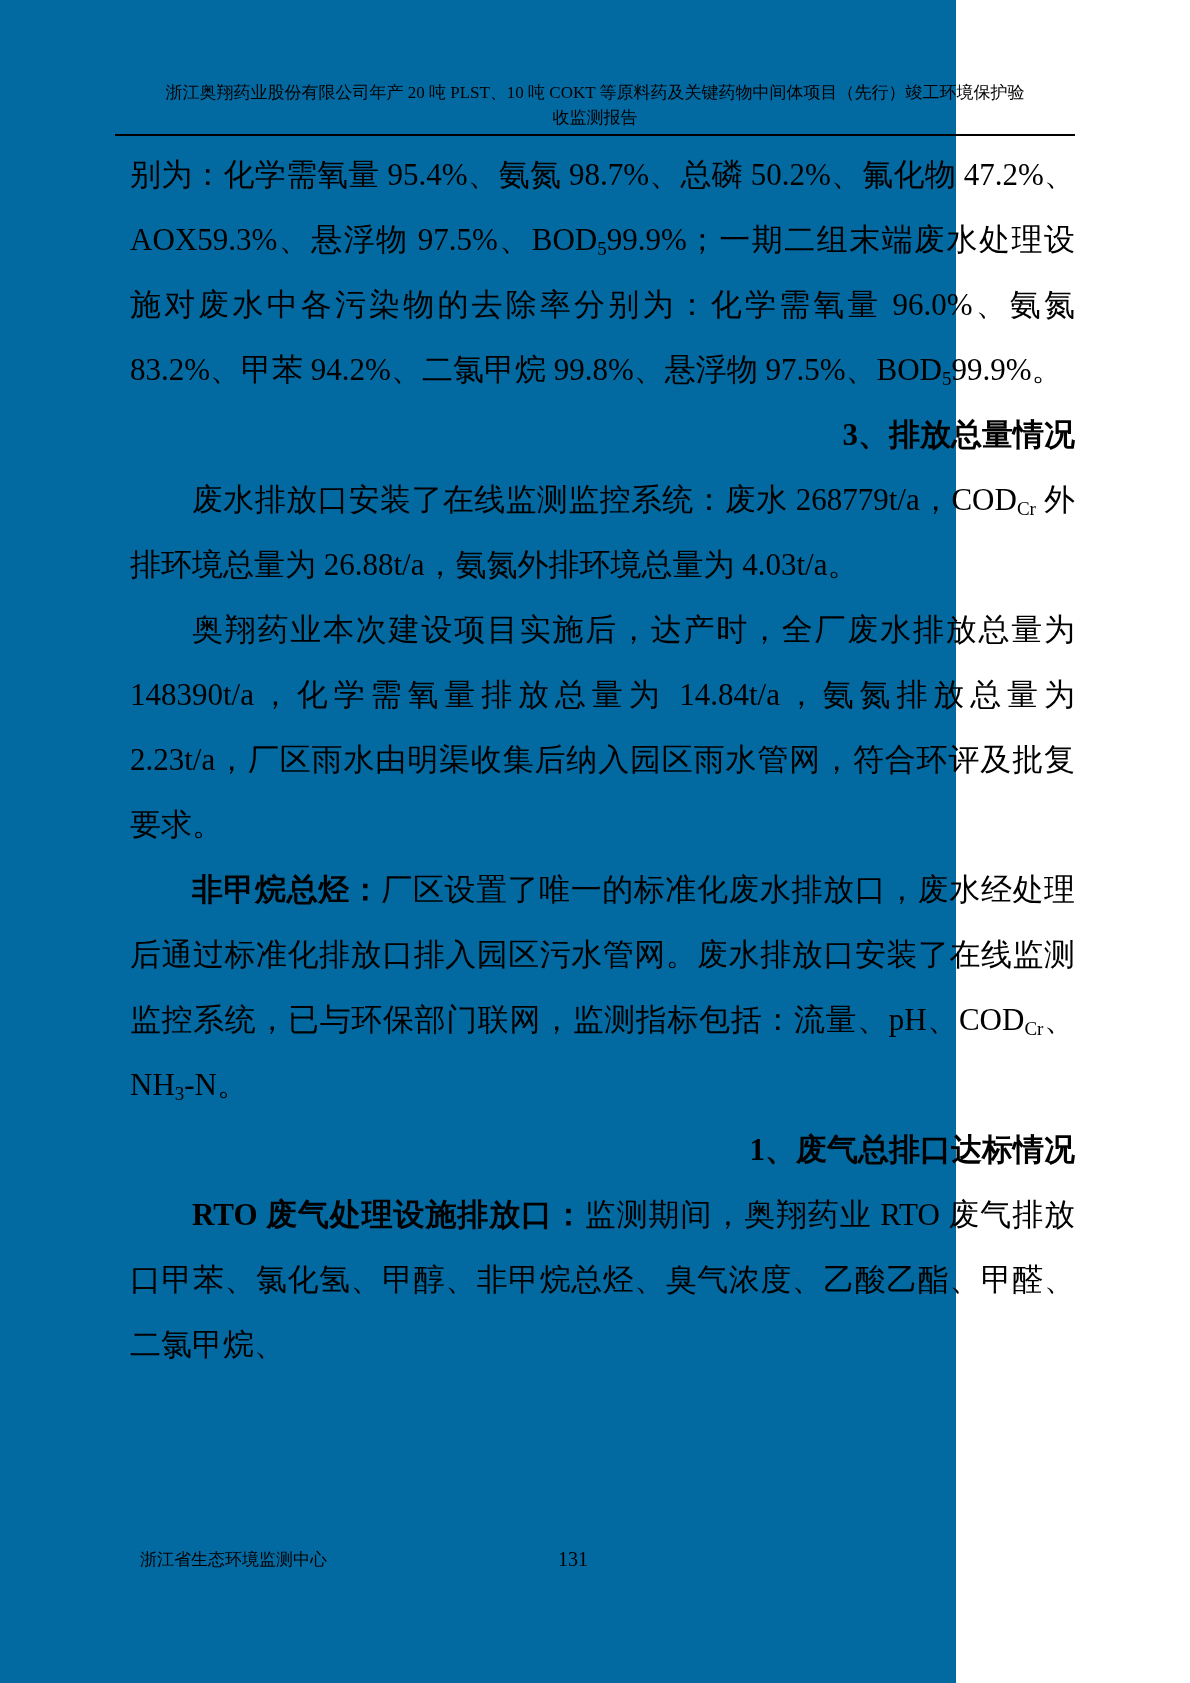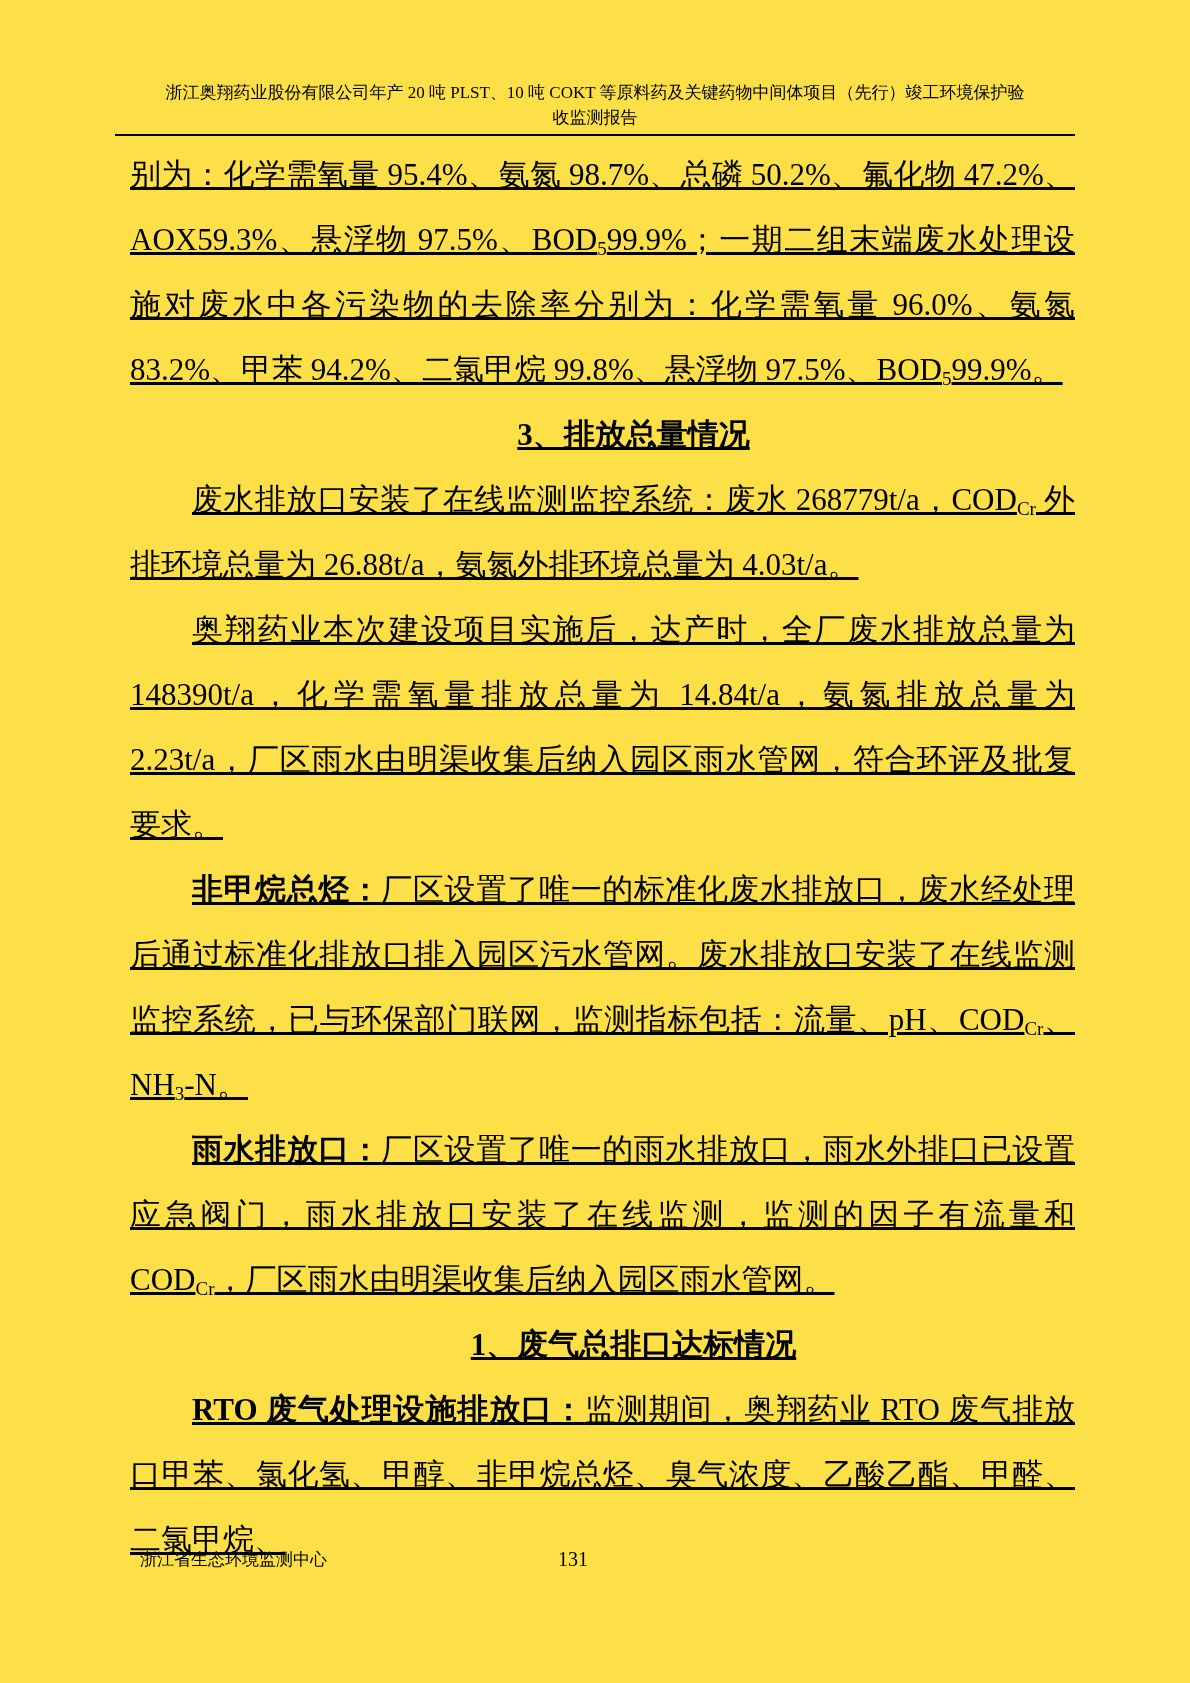--- a/index.html
+++ b/index.html
@@ -3,40 +3,40 @@
 <meta charset="utf-8">
 <style>
   * { margin: 0; padding: 0; box-sizing: border-box; }
   html, body { background: #ffffff; }
   body {
     width: 1190px; height: 1683px; position: relative;
     font-family: "Liberation Serif", "DejaVu Serif", serif;
     color: #000;
     overflow: hidden;
   }
-  .page { position: absolute; left: 0; top: 0; width: 1190px; height: 1683px; background: #fde047; }
+  .page { position: absolute; left: 0; top: 0; width: 956px; height: 1683px; background: #0369a1; }
 
   .header {
     position: absolute; left: 115px; top: 80px; width: 960px;
     text-align: center; font-size: 17px; line-height: 25px; color: #000;
   }
   .header-rule {
     position: absolute; left: 115px; top: 134px; width: 960px; height: 2px;
     background: #000;
   }
 
   .body-text {
     position: absolute; left: 130px; top: 142px; width: 945px;
     font-size: 31px; line-height: 65px;
     text-align: justify;
     color: #000;
   }
-  .para { text-indent: 62px; text-decoration: underline; }
+  .para { text-indent: 62px; }
   .para.no-indent { text-indent: 0; }
-  .para.heading { font-weight: bold; text-align: center; }
+  .para.heading { font-weight: bold; text-align: right; }
   .para.heading.flush { text-indent: 0; }
   .b { font-weight: bold; }
   .sub { font-size: 19px; vertical-align: -5px; line-height: 0; }
 
   .footer-org {
     position: absolute; left: 140px; top: 1547px;
     font-size: 17px; line-height: 25px;
   }
   .page-num {
     position: absolute; left: 558px; top: 1547px;
@@ -53,21 +53,20 @@
     <div>收监测报告</div>
   </div>
   <div class="header-rule"></div>
 
   <div class="body-text">
     <p class="para no-indent"><span>别为：化学需氧量 95.4%、氨氮 98.7%、总磷 50.2%、氟化物 47.2%、AOX59.3%、悬浮物 97.5%、BOD</span><span class="sub">5</span><span>99.9%；一期二组末端废水处理设施对废水中各污染物的去除率分别为：化学需氧量 96.0%、氨氮 83.2%、甲苯 94.2%、二氯甲烷 99.8%、悬浮物 97.5%、BOD</span><span class="sub">5</span><span>99.9%。</span></p>
     <p class="para heading"><span class="b">3、排放总量情况</span></p>
     <p class="para"><span>废水排放口安装了在线监测监控系统：废水 268779t/a，COD</span><span class="sub">Cr</span><span> 外排环境总量为 26.88t/a，氨氮外排环境总量为 4.03t/a。</span></p>
     <p class="para"><span>奥翔药业本次建设项目实施后，达产时，全厂废水排放总量为 148390t/a，化学需氧量排放总量为 14.84t/a，氨氮排放总量为 2.23t/a，厂区雨水由明渠收集后纳入园区雨水管网，符合环评及批复要求。</span></p>
     <p class="para"><span class="b">非甲烷总烃：</span><span>厂区设置了唯一的标准化废水排放口，废水经处理后通过标准化排放口排入园区污水管网。废水排放口安装了在线监测监控系统，已与环保部门联网，监测指标包括：流量、pH、COD</span><span class="sub">Cr</span><span>、NH</span><span class="sub">3</span><span>-N。</span></p>
-    <p class="para"><span class="b">雨水排放口：</span><span>厂区设置了唯一的雨水排放口，雨水外排口已设置应急阀门，雨水排放口安装了在线监测，监测的因子有流量和 COD</span><span class="sub">Cr</span><span>，厂区雨水由明渠收集后纳入园区雨水管网。</span></p>
     <p class="para heading"><span class="b">1、废气总排口达标情况</span></p>
     <p class="para"><span class="b">RTO 废气处理设施排放口：</span><span>监测期间，奥翔药业 RTO 废气排放口甲苯、氯化氢、甲醇、非甲烷总烃、臭气浓度、乙酸乙酯、甲醛、二氯甲烷、</span></p>
   </div>
 
   <div class="footer-org">浙江省生态环境监测中心</div>
   <div class="page-num">131</div>
 
 </div>
 
 </body></html>

